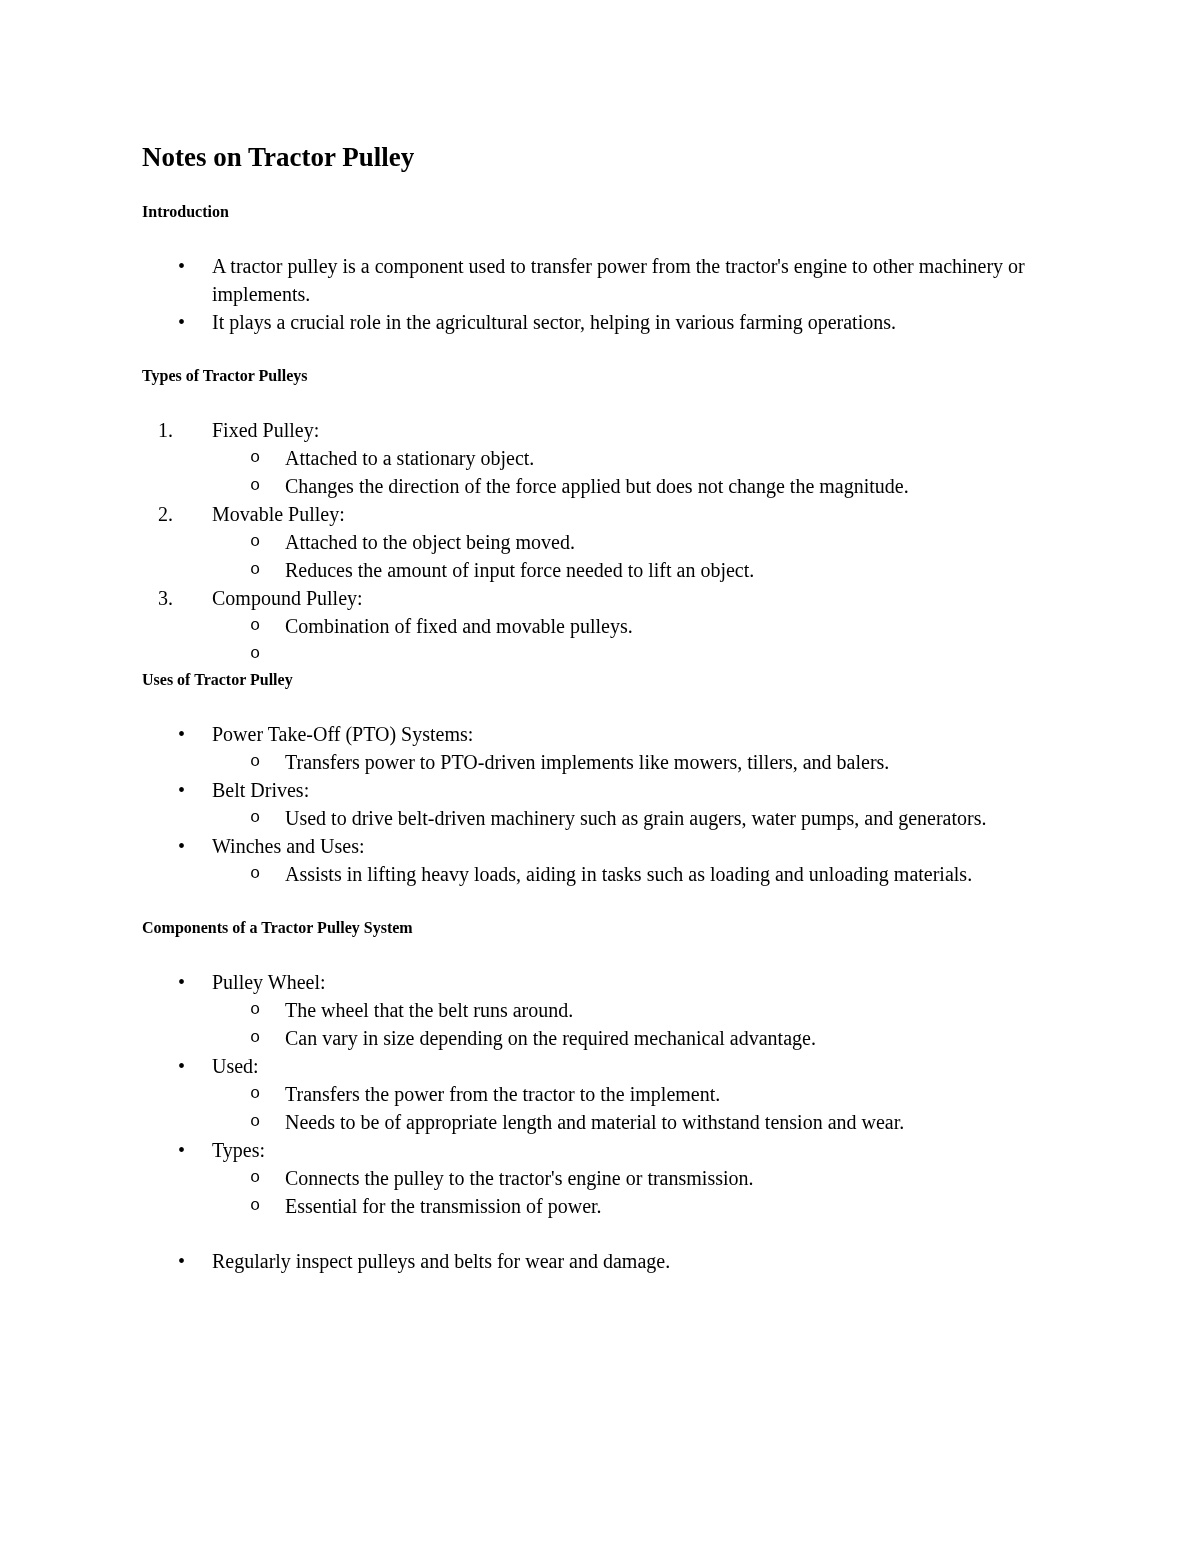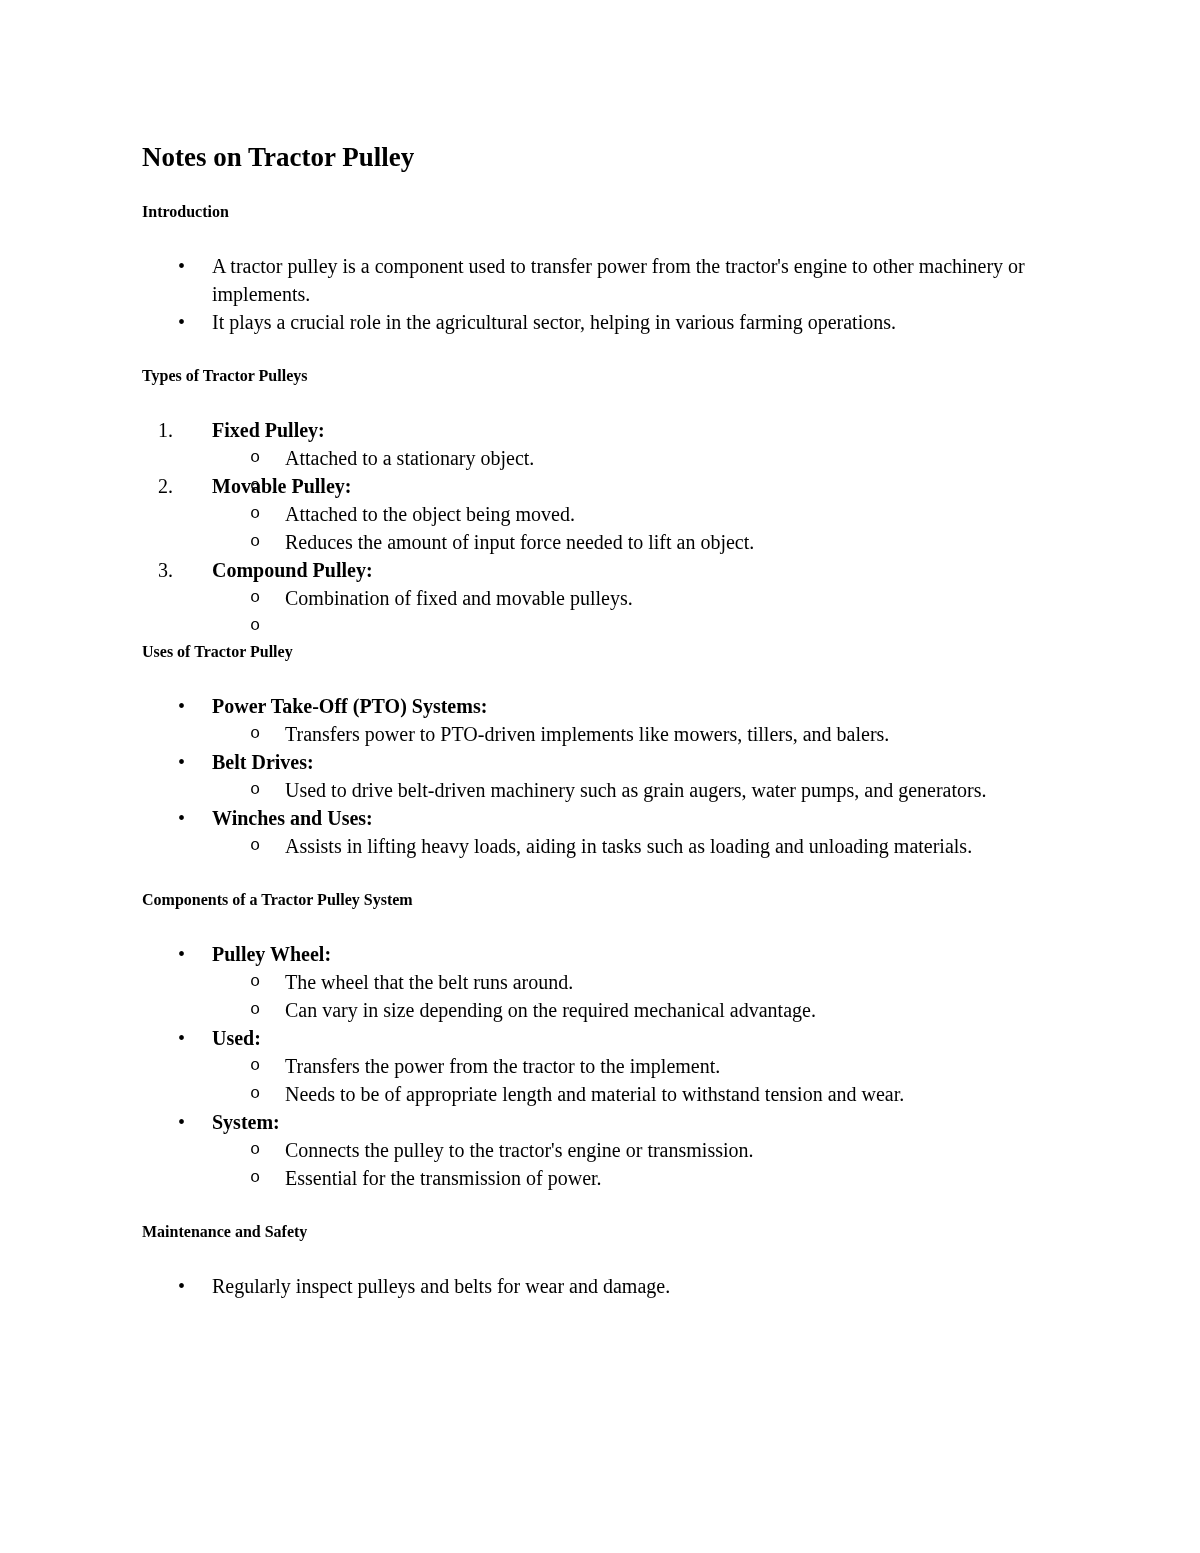--- a/index.html
+++ b/index.html
@@ -47,21 +47,21 @@
     width: 44px;
   }
   .li.l2 > .marker {
     position: absolute;
     left: 108px;
     top: 0;
     font-family: "Liberation Mono", monospace;
     font-size: 17px;
     line-height: 28px;
   }
-  .li .txt.bold { font-weight: bold; }
+  .li .txt.bold { font-weight: normal; }
 </style>
 </head>
 <body>
 
 <div class="doc">
 
   <h1 class="title">Notes on Tractor Pulley</h1>
 
   <h2 class="heading">Introduction</h2>
   <div class="list">
@@ -80,20 +80,21 @@
     <div class="li l1 numbered">
       <span class="marker">1.</span>
       <span class="txt bold">Fixed Pulley:</span>
     </div>
     <div class="li l2">
       <span class="marker">o</span>
       <span class="txt">Attached to a stationary object.</span>
     </div>
     <div class="li l2">
       <span class="marker">o</span>
+      <span class="txt">Changes the direction of the force applied but does not change the magnitude.</span>
     </div>
     <div class="li l1 numbered">
       <span class="marker">2.</span>
       <span class="txt bold">Movable Pulley:</span>
     </div>
     <div class="li l2">
       <span class="marker">o</span>
       <span class="txt">Attached to the object being moved.</span>
     </div>
     <div class="li l2">
@@ -162,33 +163,32 @@
     <div class="li l2">
       <span class="marker">o</span>
       <span class="txt">Transfers the power from the tractor to the implement.</span>
     </div>
     <div class="li l2">
       <span class="marker">o</span>
       <span class="txt">Needs to be of appropriate length and material to withstand tension and wear.</span>
     </div>
     <div class="li l1">
       <span class="marker">•</span>
-      <span class="txt bold">System:</span>
+      <span class="txt bold">Types:</span>
     </div>
     <div class="li l2">
       <span class="marker">o</span>
       <span class="txt">Connects the pulley to the tractor's engine or transmission.</span>
     </div>
     <div class="li l2">
       <span class="marker">o</span>
       <span class="txt">Essential for the transmission of power.</span>
     </div>
   </div>
 
-  <h2 class="heading">Maintenance and Safety</h2>
   <div class="list">
     <div class="li l1">
       <span class="marker">•</span>
       <span class="txt">Regularly inspect pulleys and belts for wear and damage.</span>
     </div>
   </div>
 
 </div>
 
 </body></html>

